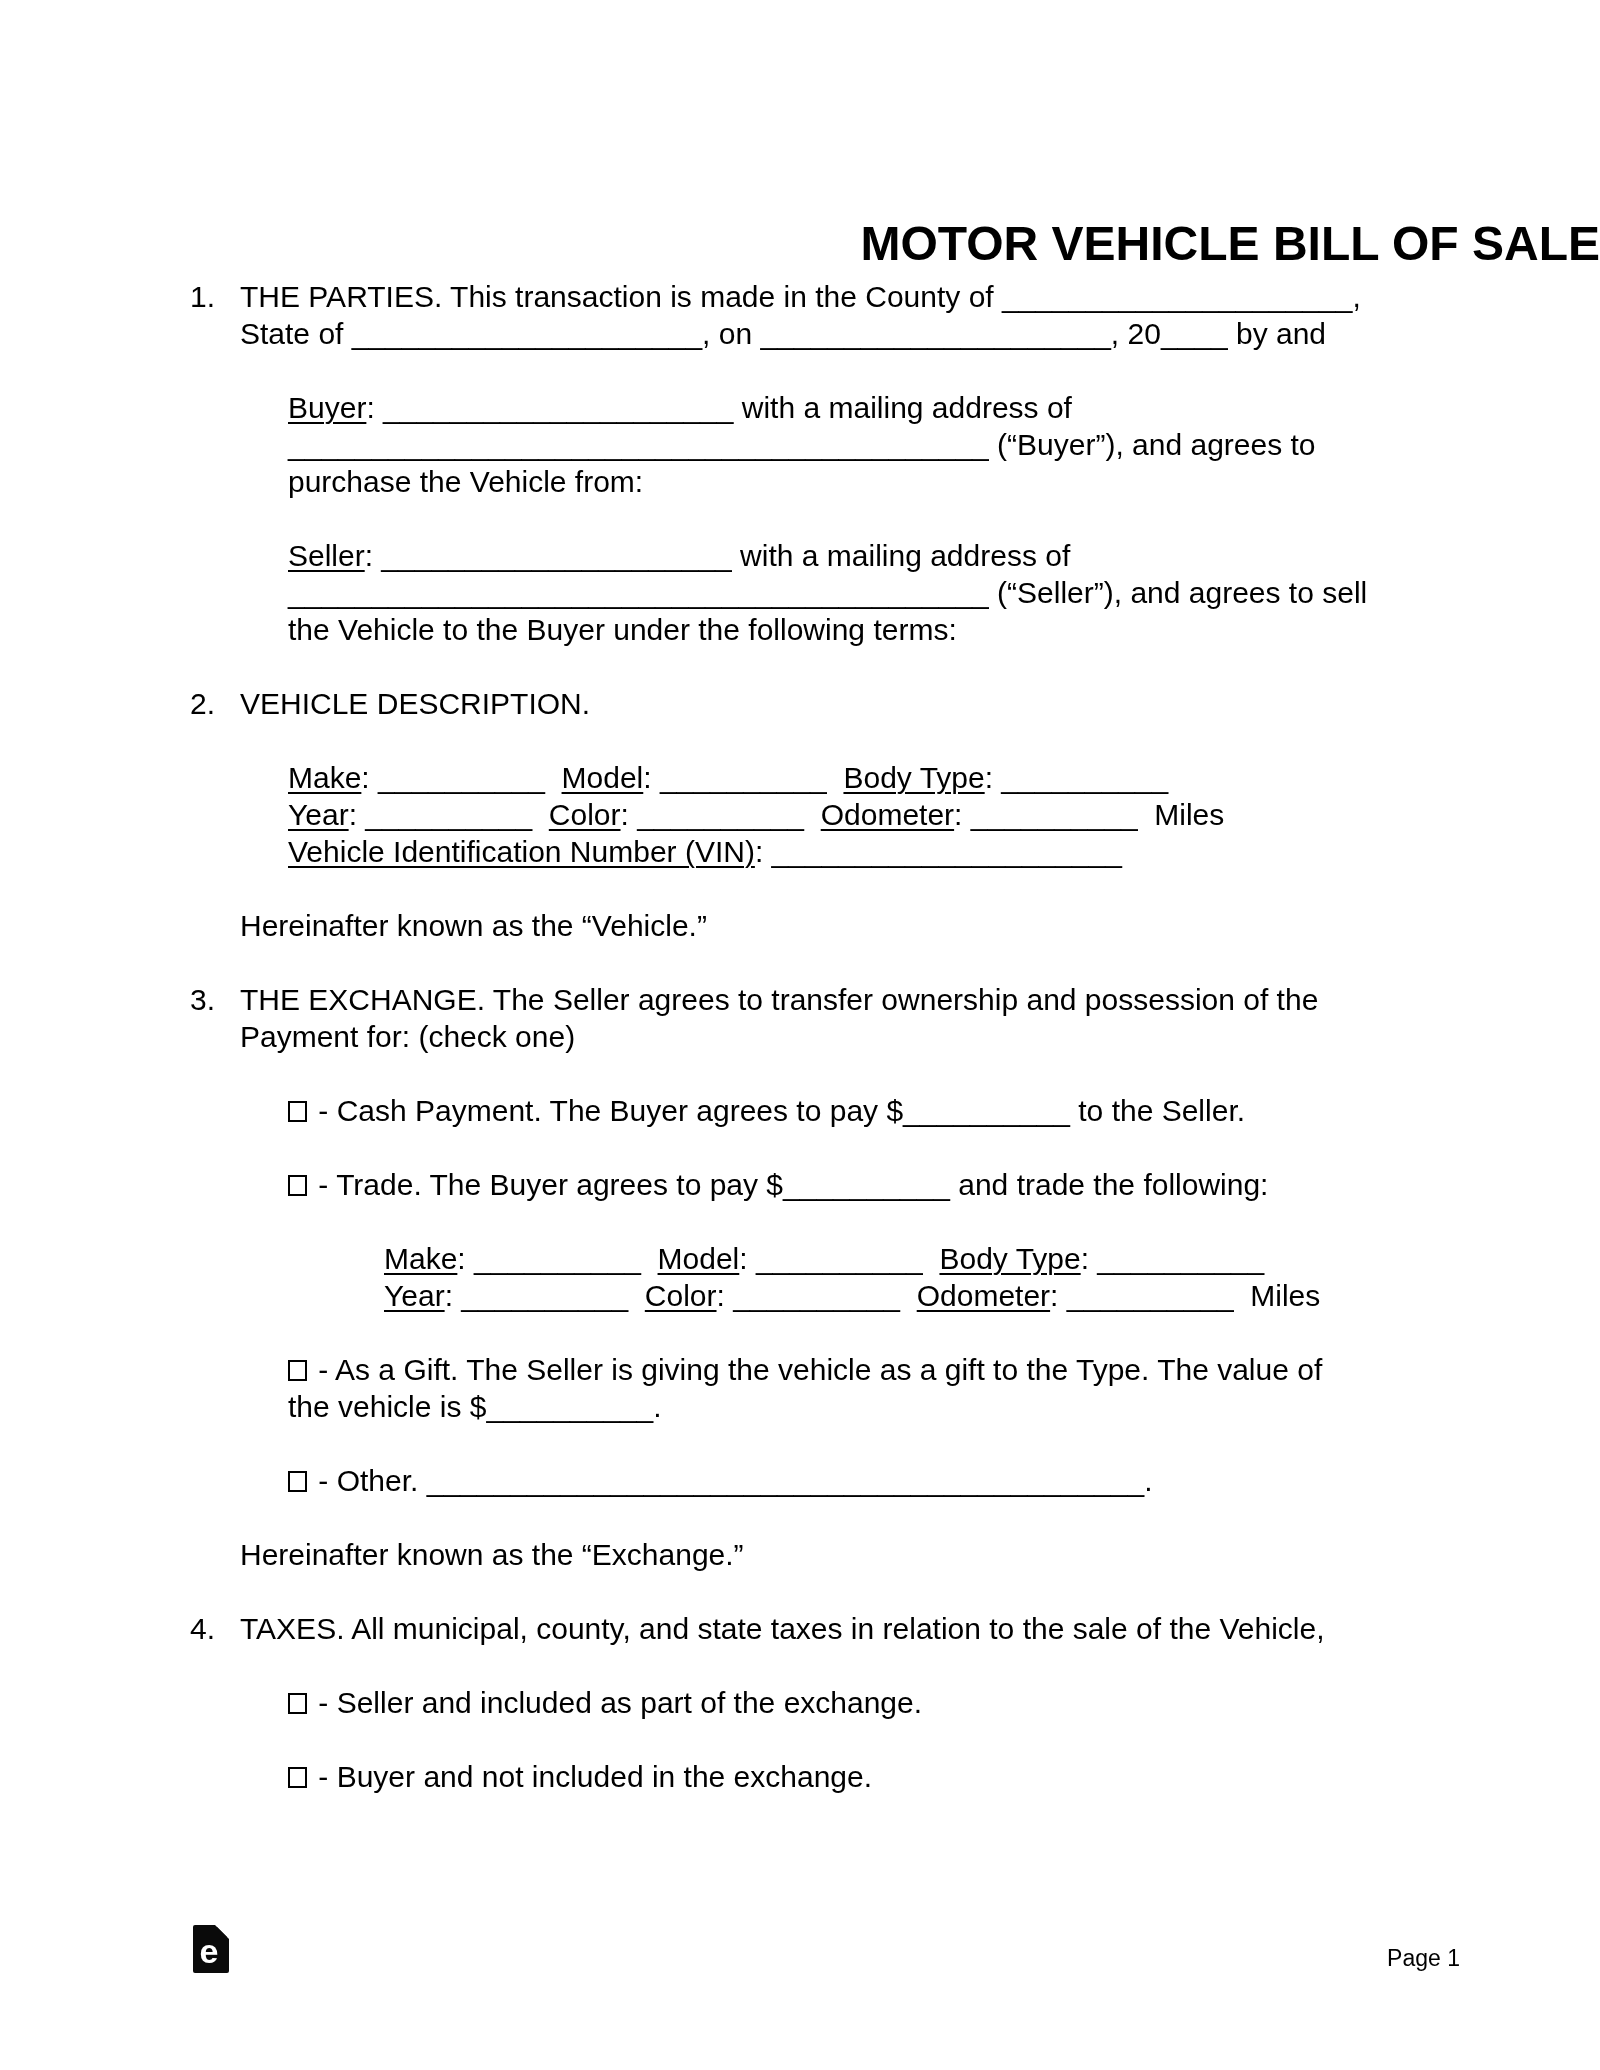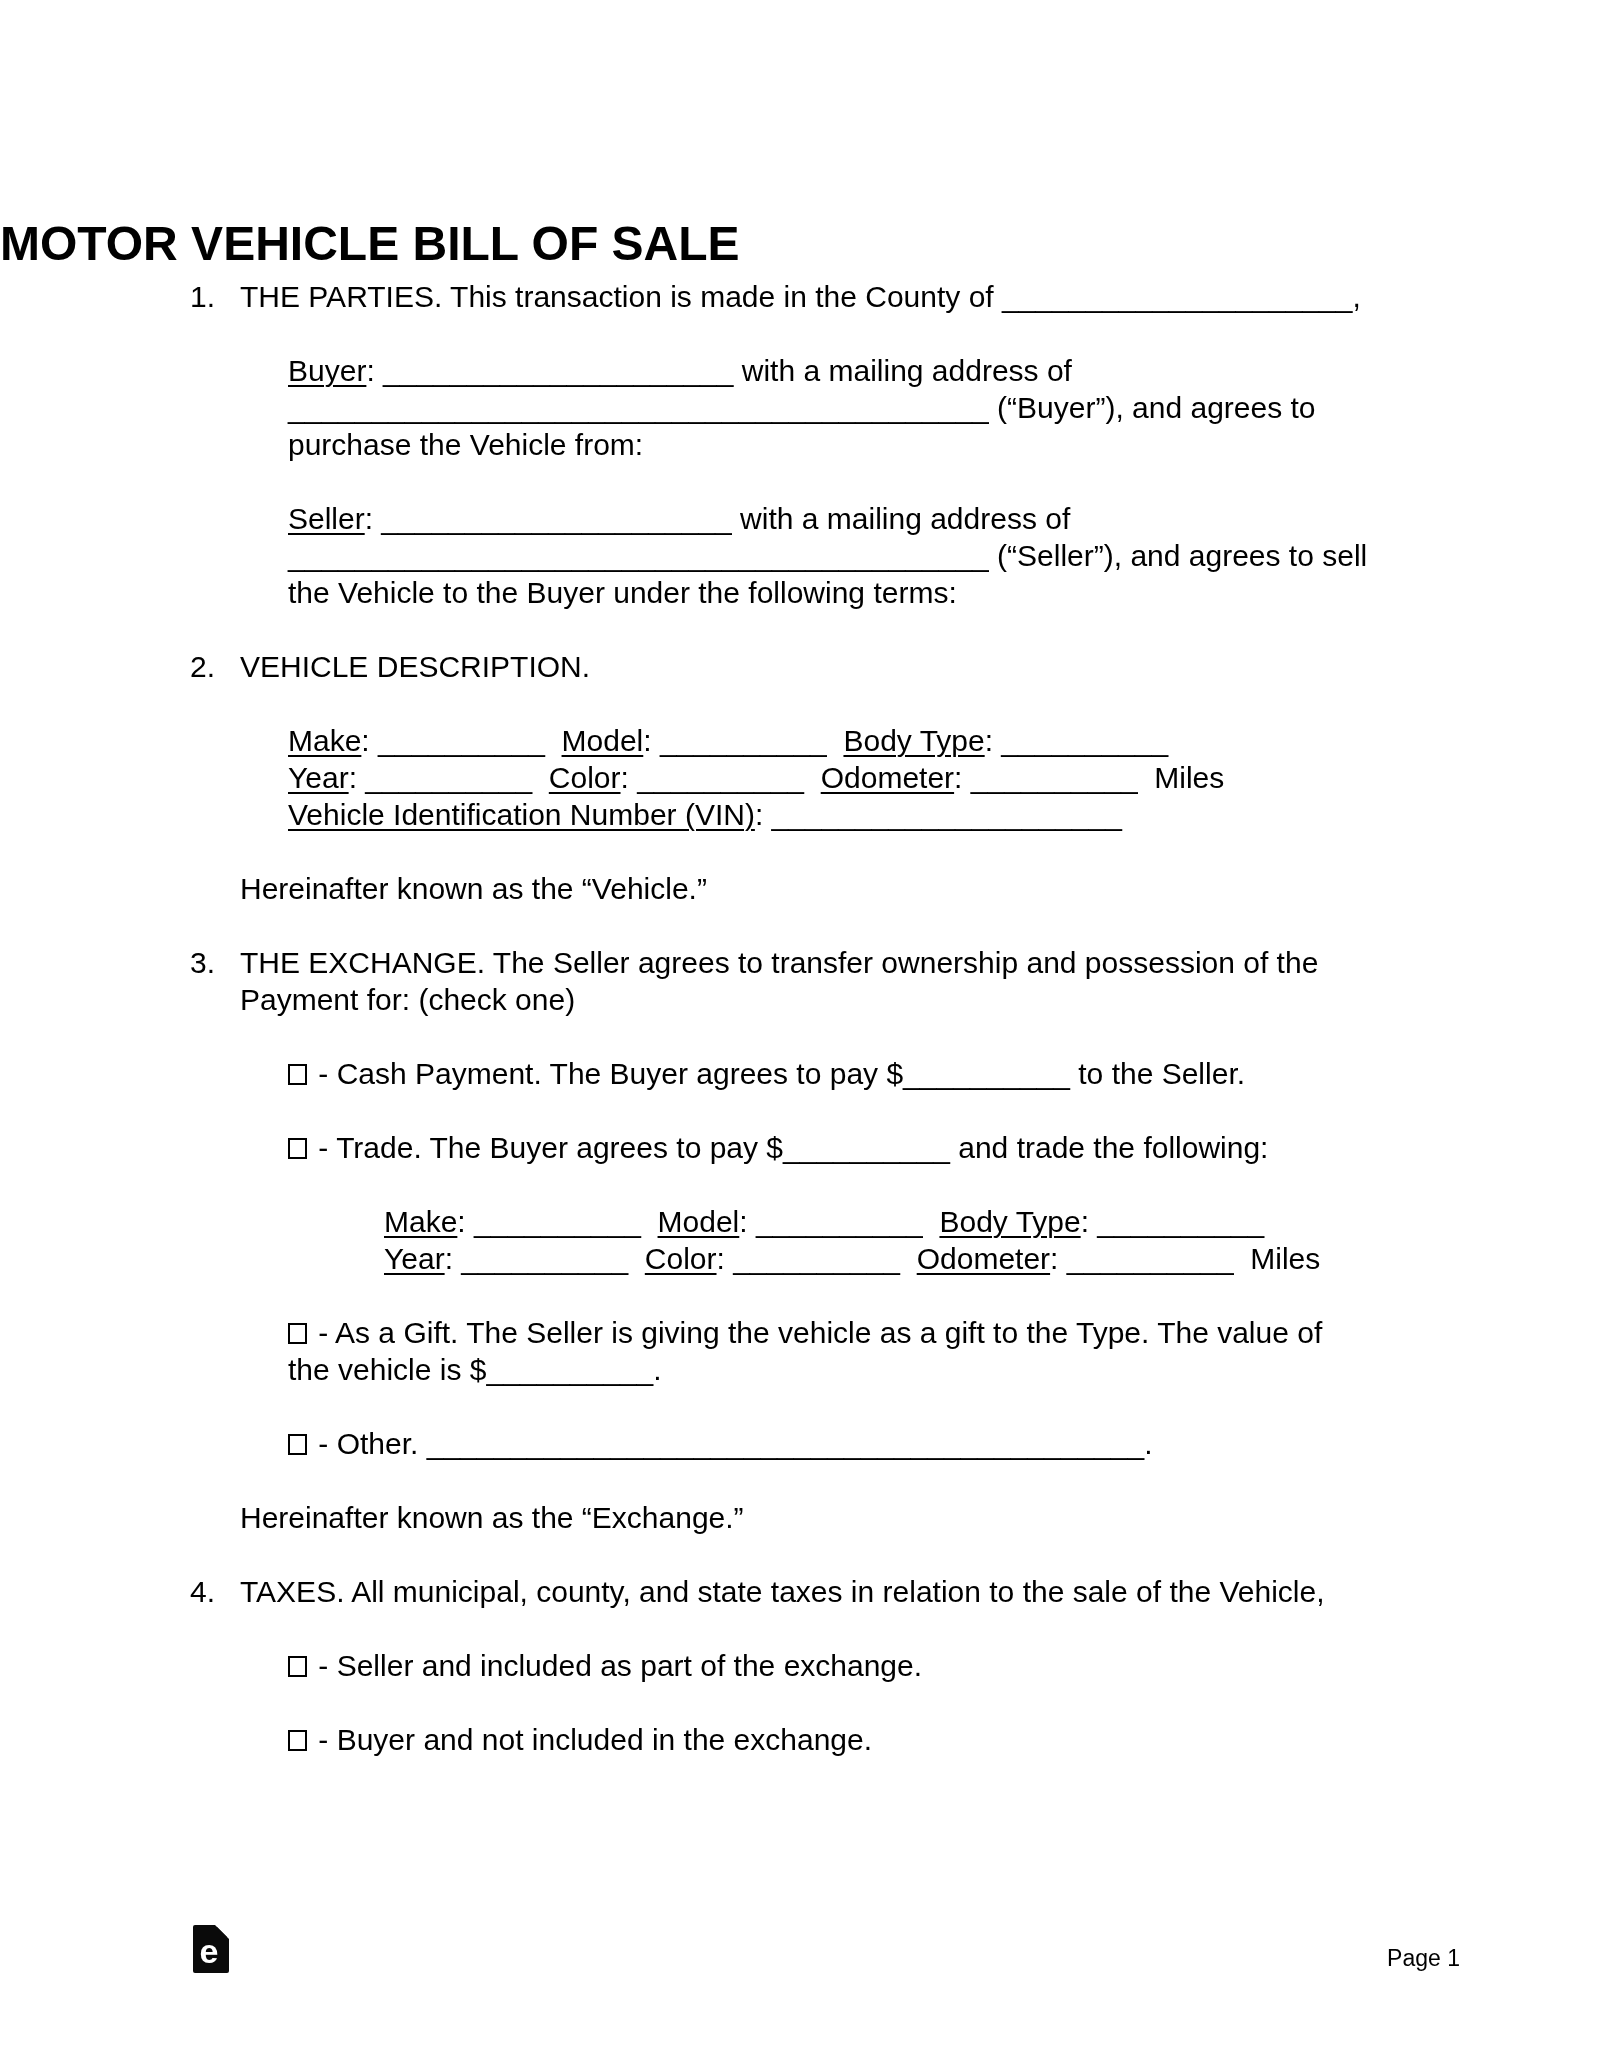--- a/index.html
+++ b/index.html
@@ -12,21 +12,21 @@
   .page {
     position: relative;
     width: 1600px; height: 2070px;
     background: #ffffff;
     overflow: hidden;
   }
   .title {
     position: absolute;
     top: 188px; left: 0;
     width: 1600px;
-    text-align: left;
+    text-align: right;
     font-size: 48px;
     font-weight: bold;
     line-height: 48px;
     letter-spacing: 0px;
   }
   .content {
     position: absolute;
     top: 278px; left: 0;
     width: 1600px;
     font-size: 30px;
@@ -88,20 +88,21 @@
 </head>
 <body>
 
 <div class="page">
   <h1 class="title">MOTOR VEHICLE BILL OF SALE</h1>
 
   <div class="content">
       <div class="para numbered">
         <span class="num">1.</span>
         <div class="line"><span class="bold ">THE PARTIES</span><span class="">. This transaction is made in the County of _____________________,</span></div>
+        <div class="line"><span class="">State of _____________________, on _____________________, 20____ by and</span></div>
       </div>
       <div class="para indent1">
         <div class="line"><span class="und">Buyer</span><span class="">: _____________________ with a mailing address of</span></div>
         <div class="line"><span class="">__________________________________________ (“Buyer”), and agrees to</span></div>
         <div class="line"><span class="">purchase the Vehicle from:</span></div>
       </div>
       <div class="para indent1">
         <div class="line"><span class="und">Seller</span><span class="">: _____________________ with a mailing address of</span></div>
         <div class="line"><span class="">__________________________________________ (“Seller”), and agrees to sell</span></div>
         <div class="line"><span class="">the Vehicle to the Buyer under the following terms:</span></div>

